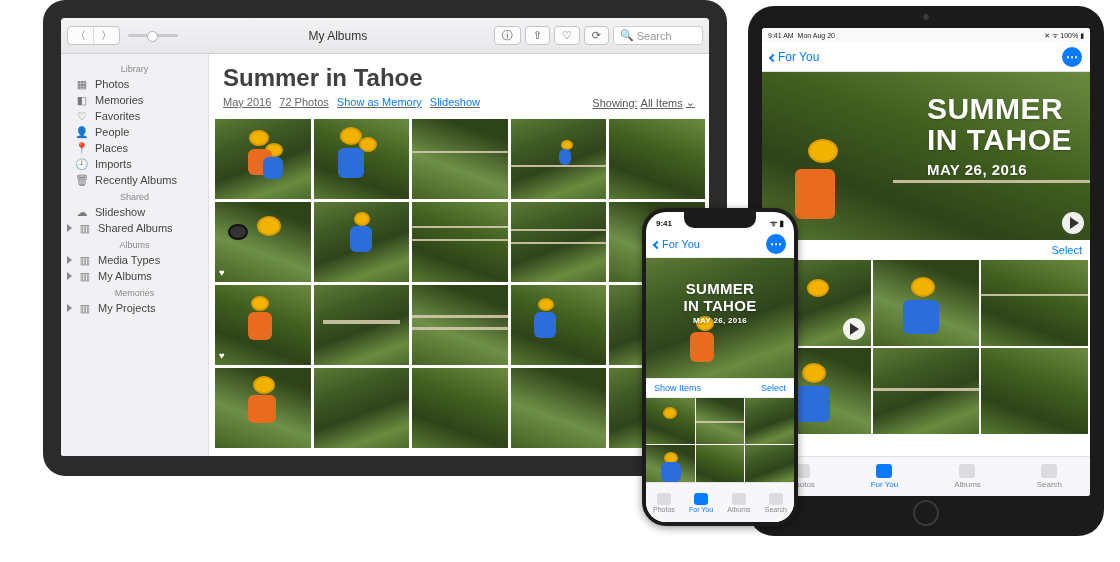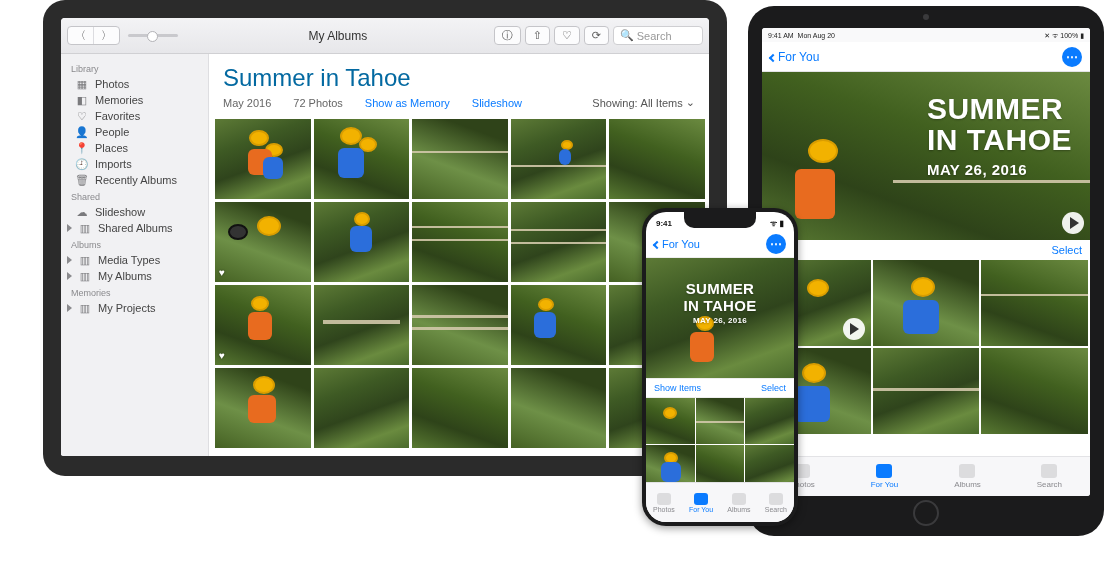--- a/index.html
+++ b/index.html
@@ -16,29 +16,29 @@
   .seg span, .seg div { padding:3px 7px; font-size:11px; border-right:1px solid #dcdce0; display:flex; align-items:center; line-height:1;}
   .seg > *:last-child { border-right:none;}
   .slider-mock { width:50px; height:3px; background:#c9c9cd; border-radius:2px; position:relative; margin:0 4px; }
   .slider-mock::after { content:""; position:absolute; left:38%; top:-3px; width:9px; height:9px; border-radius:50%; background:#fff; border:1px solid #b3b3b7;}
   .mac-toolbar .spacer { flex:1; }
   .mac-title { font-size:12px; color:#333; }
   .search-mock { border:1px solid #cfcfd2; border-radius:4px; padding:2px 6px; color:#999; font-size:11px; width:90px; background:#fff; display:flex; gap:3px; align-items:center;}
   
   .mac-body { flex:1; display:flex; overflow:hidden; }
   .sidebar { width:148px; background:#f1f1f3; border-right:1px solid #dedee1; padding:6px 0; font-size:11px; color:#444; overflow:hidden;}
-  .sb-header { font-size:9px; color:#8a8a8d; text-transform:none; padding:4px 10px 2px; font-weight:500;}
+  .sb-header { font-size:9px; color:#8a8a8d; text-transform:none; padding:4px 10px 2px; font-weight:500;text-align:center;}
   .sb-item { display:flex; align-items:center; gap:6px; padding:2px 10px 2px 14px; color:#444;}
   .sb-item .tri { width:0;height:0;border-top:4px solid transparent;border-bottom:4px solid transparent;border-left:5px solid #8a8a8d; margin-left:-8px;}
   .sb-item .ico { width:14px; height:12px; display:flex; align-items:center; justify-content:center; color:#7a7a7d; font-size:11px;}
   
   .main { flex:1; display:flex; flex-direction:column; overflow:hidden; }
   .album-header { padding:10px 14px 6px; }
-  .album-title { font-size:24px; font-weight:400; color:#0369a1;}
-  .album-sub { font-size:11px; color:#666; display:flex; gap:22px; align-items:flex-end; margin-top:4px;}
+  .album-title { font-size:24px; font-weight:700; color:#404040;}
+  .album-sub { font-size:11px; color:#666; display:flex; gap:8px; align-items:flex-start; margin-top:4px;text-decoration:underline;}
   .album-sub .link { color:#0a7bff; }
   .album-sub .right { margin-left:auto; color:#555; display:flex; align-items:center; gap:3px;}
   .grid { flex:1; display:grid; grid-template-columns: repeat(5, 1fr); grid-auto-rows: 80px; gap:3px; padding:4px 4px 0 6px; overflow:hidden; }
   .tile { position:relative; overflow:hidden; }
   .tile .ph { position:absolute; inset:0; }
   .fav-mark { position:absolute; left:4px; bottom:4px; color:#fff; font-size:10px; text-shadow:0 0 2px rgba(0,0,0,.6);}
   
   .forest { background: linear-gradient(160deg,#5d7a36 0%, #3e5a24 30%, #2f441c 55%, #6a8b3f 80%, #4a6a2c 100%); }
   .forest.b { background: linear-gradient(200deg,#6b8a40 0%, #41601f 40%, #2e4319 70%, #597a32 100%); }
   .forest.c { background: linear-gradient(20deg,#456123 0%, #6e9047 40%, #2f4319 80%); }

